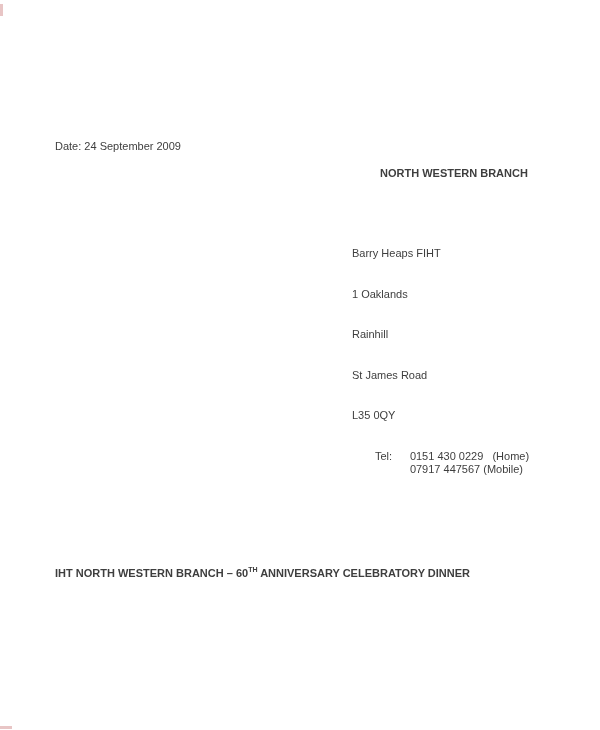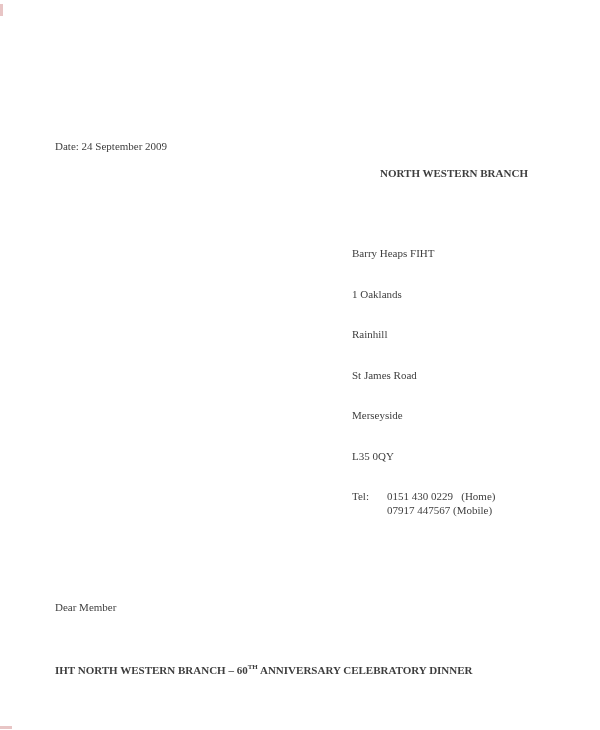--- a/index.html
+++ b/index.html
@@ -1,21 +1,21 @@
 <!DOCTYPE html>
 <html style="--text: #3e3e3e; --link: #3434d4; --signature: #8d92db; --page_bg: #ffffff;"><head>
 <meta charset="utf-8">
 <style>
   :root{
     --text:#3e3e3e;
     --link:#3434d4;
     --signature:#8d92db;
     --page_bg:#ffffff;
   }
-  *{margin:0;padding:0;box-sizing:border-box;font-family:Liberation Serif, serif;}
+  *{margin:0;padding:0;box-sizing:border-box;}
   html,body{background:#ffffff;}
   body{
     width:600px;height:730px;
     font-family:"Liberation Sans","DejaVu Sans",sans-serif;
     font-size:11px;line-height:13.5px;
     color:var(--text);
   }
   .page{
     position:relative;
     width:600px;height:730px;
@@ -23,21 +23,21 @@
     padding:72px 48px 0 55px;
     overflow:hidden;
     white-space:pre-wrap;
   }
   sup{font-size:0.64em;line-height:0;vertical-align:super;}
   .bold{font-weight:bold;padding-left:28px;}
   .header-row{display:flex;}
   .date-col{width:297px;flex:0 0 297px;}
   .addr-col{flex:1;}
   .addr-gap{height:13px;}
-  .tel-row{display:flex;}
+  .tel-row{display:flex;justify-content:center;}
   .tel-label{width:35px;flex:0 0 35px;}
   .salutation{margin-top:16px;}
   .subject{margin-top:9px;font-weight:bold;}
   .artifact{position:absolute;background:rgba(214,150,150,0.55);}
   .artifact.top{left:0;top:4px;width:3px;height:12px;}
   .artifact.bottom{left:0;top:726px;width:12px;height:3px;}
 </style>
 </head>
 <body>
 
@@ -47,30 +47,28 @@
 
   <div class="header-row">
     <div class="date-col">Date: 24 September 2009</div>
     <div class="addr-col">
       <div class="bold">NORTH WESTERN BRANCH</div>
       <div class="addr-gap"></div>
       <div>Barry Heaps FIHT</div>
       <div>1 Oaklands</div>
       <div>Rainhill</div>
       <div>St James Road</div>
-      <div>Merseyside</div>
       <div>L35 0QY</div>
       <div class="tel-row">
         <span class="tel-label">Tel:</span>
         <span><span style="display:block">0151 430 0229   (Home)</span><span style="display:block">07917 447567 (Mobile)</span></span>
       </div>
     </div>
   </div>
 
-  <div class="salutation">Dear Member</div>
 
   <div class="subject"><span>IHT NORTH WESTERN BRANCH – 60</span><sup>TH</sup><span> ANNIVERSARY CELEBRATORY DINNER</span></div>
 
   
 
   
 
   
 
   

